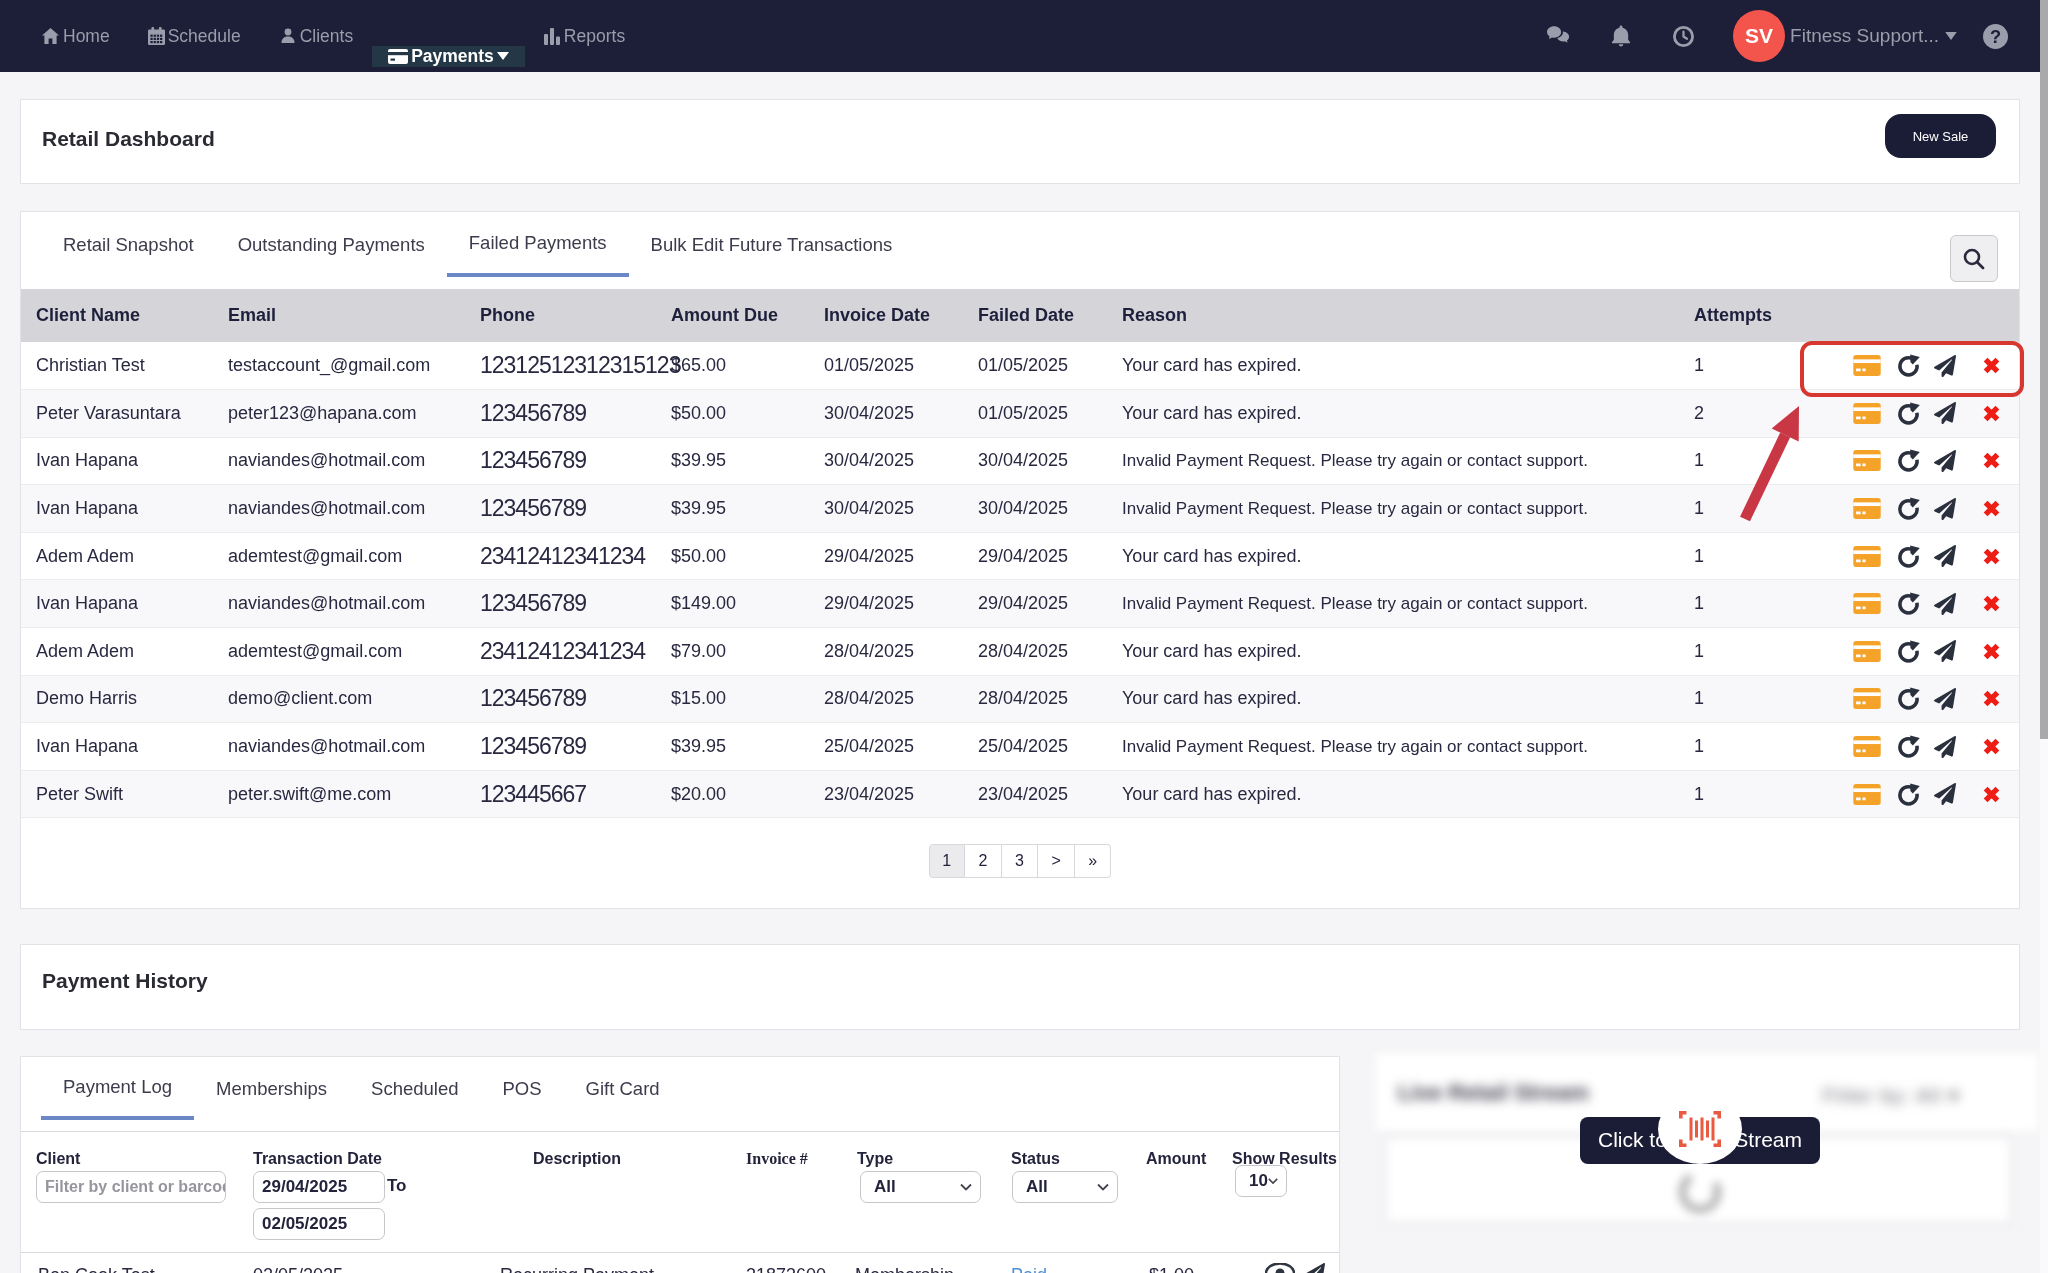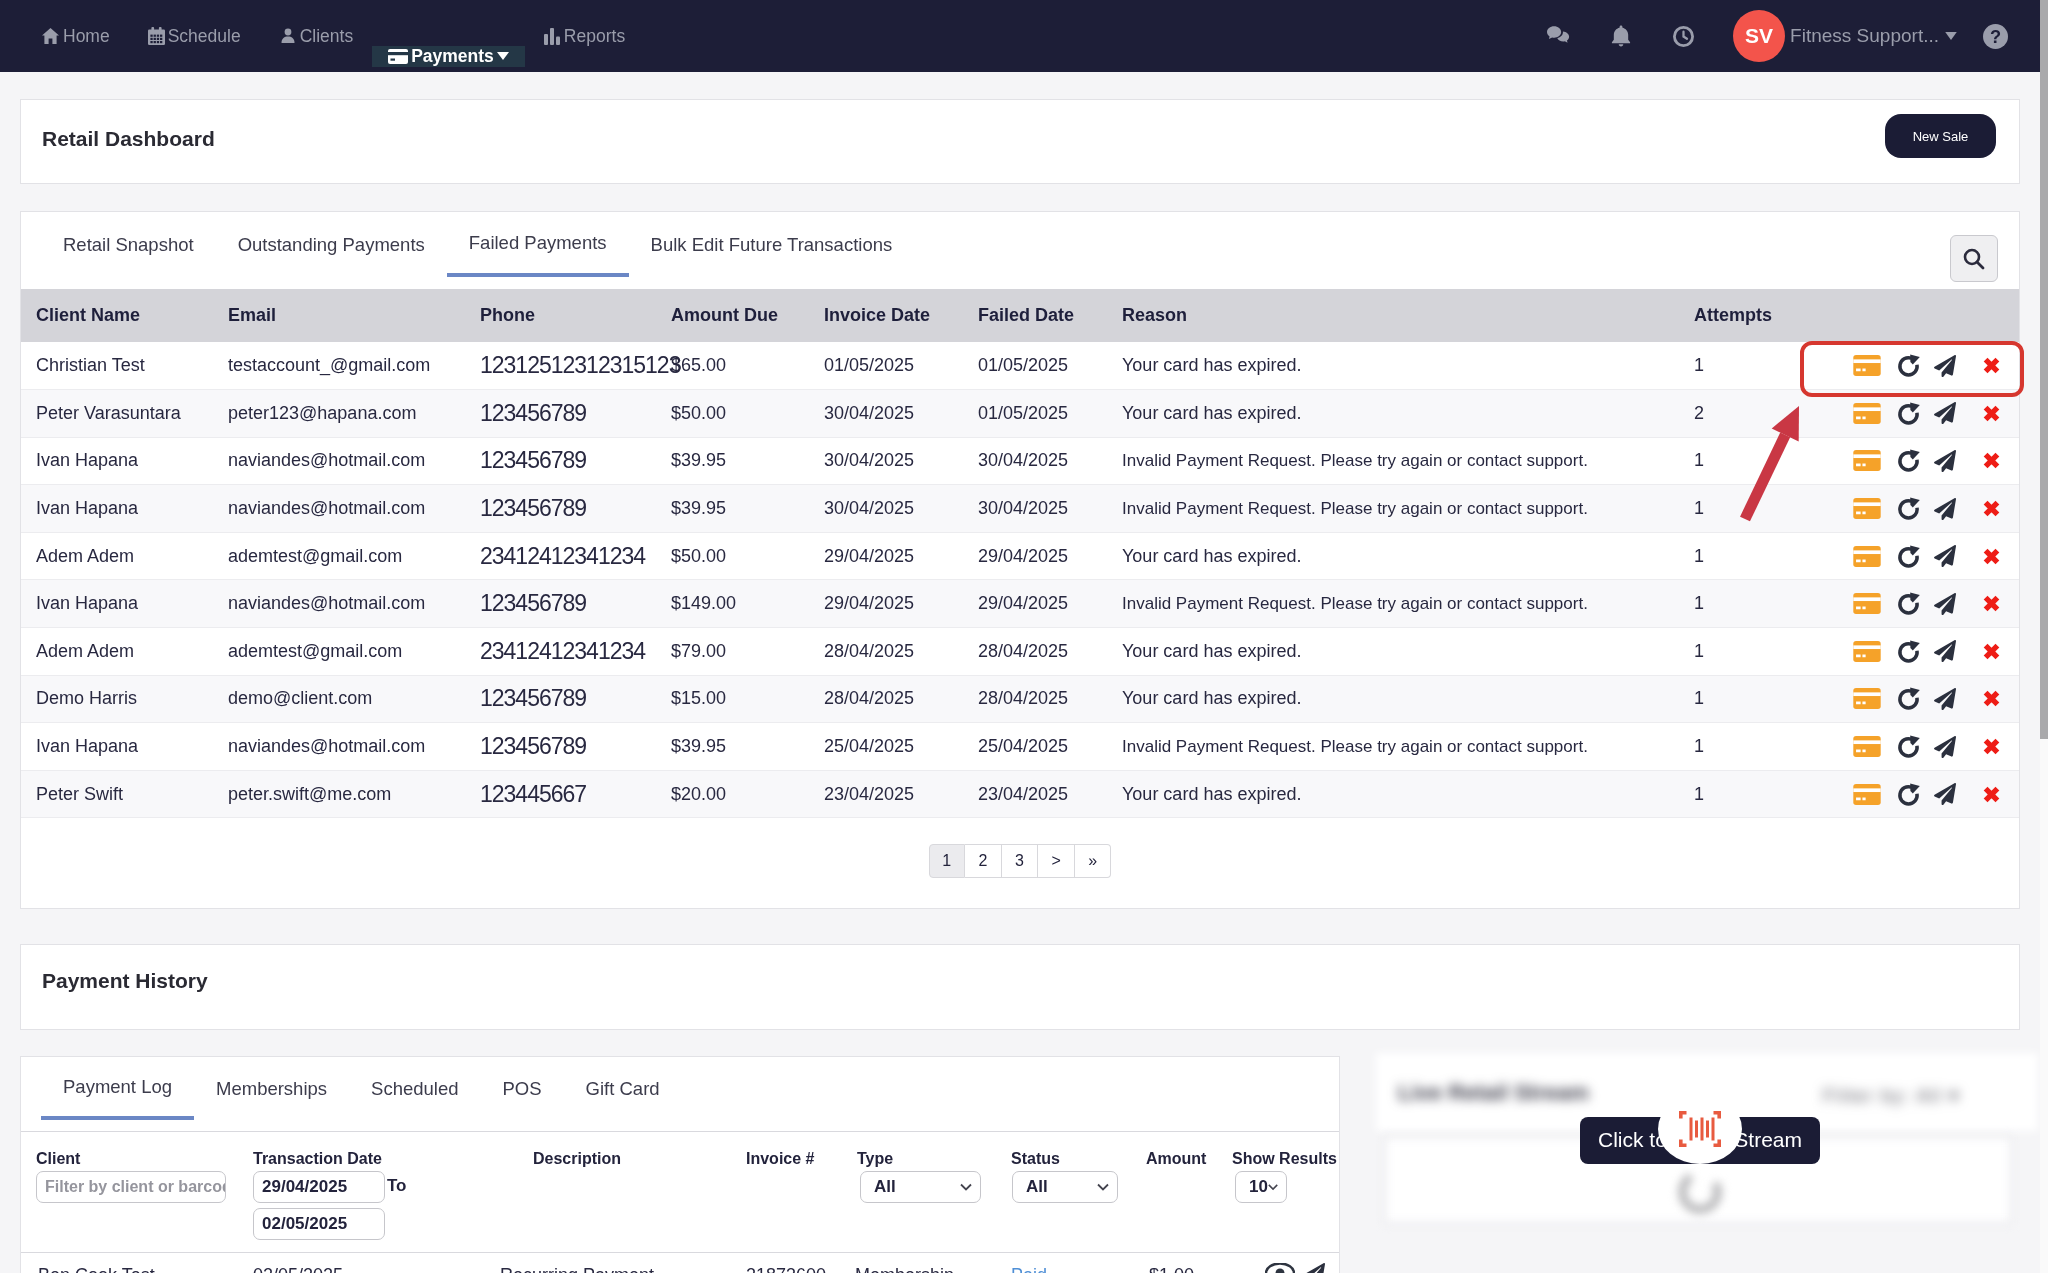--- a/index.html
+++ b/index.html
@@ -501,38 +501,38 @@
     <div class="tab active">Payment Log</div>
     <div class="tab">Memberships</div>
     <div class="tab">Scheduled</div>
     <div class="tab">POS</div>
     <div class="tab">Gift Card</div>
   </div>
   <div style="position:absolute; left:0; top:74px; width:100%; border-top:1px solid #d9d9de;"></div>
   <div class="lbl" style="left:15px; top:93px;">Client</div>
   <div class="lbl" style="left:232px; top:93px;">Transaction Date</div>
   <div class="lbl" style="left:477px; top:93px;margin-left:35px;">Description</div>
-  <div class="lbl" style="left:725px; top:93px;">Invoice #</div>
+  <div class="lbl" style="left:725px; top:93px;font-family:Liberation Serif, serif;">Invoice #</div>
   <div class="lbl" style="left:836px; top:93px;">Type</div>
   <div class="lbl" style="left:990px; top:93px;">Status</div>
   <div class="lbl" style="left:1125px; top:93px;">Amount</div>
   <div class="lbl" style="left:1211px; top:93px;">Show Results</div>
   <div class="inp" style="left:15px; top:114px; width:190px;">
       <span class="ph">Filter by client or barcod</span>
     </div>
   <div class="inp" style="left:232px; top:114px; width:132px;">29/04/2025</div>
   <div class="lbl" style="left:366px; top:119px; font-size:17px;">To</div>
   <div class="inp" style="left:232px; top:151px; width:132px;">02/05/2025</div>
   <div class="inp sel" style="left:839px; top:114px; width:121px;">All<svg class="chev" viewBox="0 0 12 12">
         <path d="M1 3.5 L6 8.5 L11 3.5" fill="none" stroke="#44444f" stroke-width="1.8"></path>
       </svg></div>
   <div class="inp sel" style="left:991px; top:114px; width:106px;">All<svg class="chev" viewBox="0 0 12 12">
         <path d="M1 3.5 L6 8.5 L11 3.5" fill="none" stroke="#44444f" stroke-width="1.8"></path>
       </svg></div>
-  <div class="inp sel" style="left:1214px; top:114px; width:52px;">10<svg class="chev" viewBox="0 0 12 12">
+  <div class="inp sel" style="left:1214px; top:108px; width:52px;">10<svg class="chev" viewBox="0 0 12 12">
         <path d="M1 3.5 L6 8.5 L11 3.5" fill="none" stroke="#44444f" stroke-width="1.8"></path>
       </svg></div>
   <div class="botrow">
     <span style="left:17px;">Ben Cook Test</span>
     <span style="left:232px;">02/05/2025</span>
     <span style="left:479px;">Recurring Payment</span>
     <span style="left:725px;">21873600</span>
     <span style="left:834px;">Membership</span>
     <span style="left:990px; color:#4f8fd6;">Paid</span>
     <span style="left:1128px;">$1.00</span>

